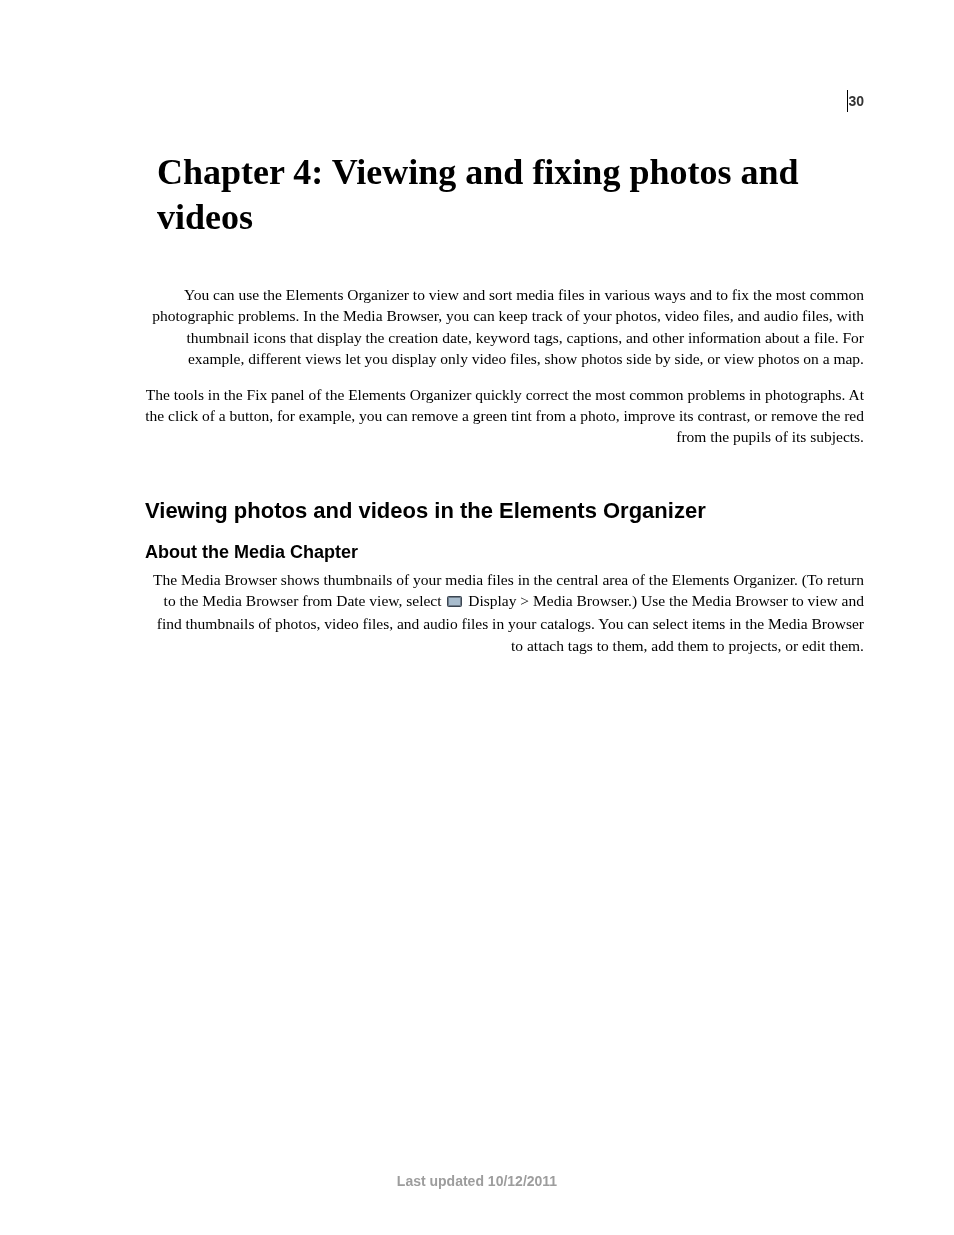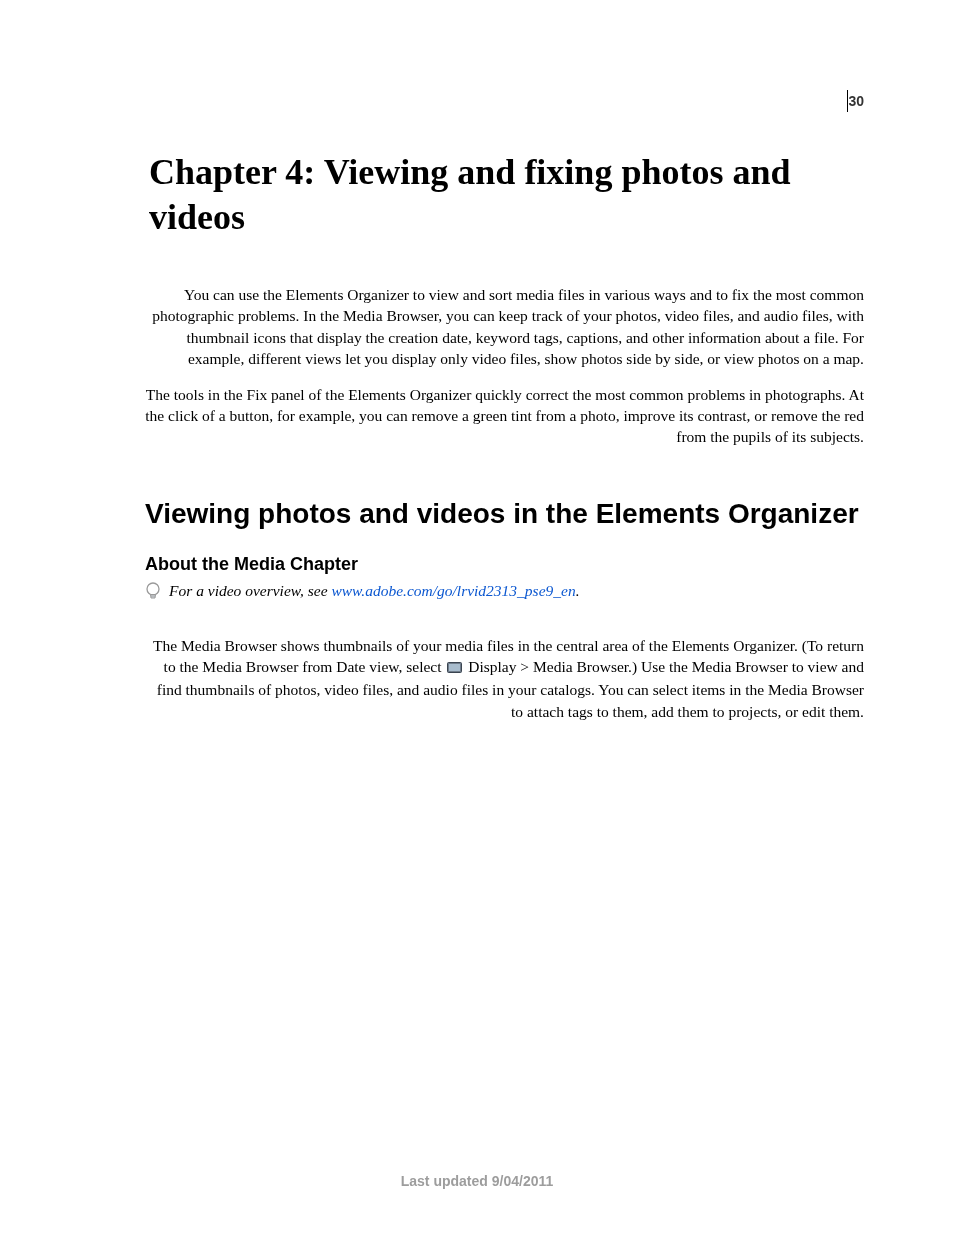--- a/index.html
+++ b/index.html
@@ -26,34 +26,34 @@
     font-size: 14px;
     color: #333;
     border-left: 1px solid #000;
     line-height: 1.6;
   }
   h1.chapter-title {
     font-family: "Minion Pro", "Times New Roman", Georgia, serif;
     font-weight: 700;
     font-size: 36px;
     line-height: 1.25;
-    margin: 60px 0 44px 4px;
+    margin: 60px 0 44px 12px;
   }
   p.body {
     font-family: "Minion Pro", "Times New Roman", Georgia, serif;
     font-size: 15.5px;
     line-height: 1.38;
     margin: 0 0 14px 0;
     text-align: right;
   }
   h2.section-title {
     font-family: "Myriad Pro", "Helvetica Neue", Arial, sans-serif;
     font-weight: 700;
-    font-size: 28px;
-    margin: 50px 0 24px 0;
+    font-size: 22px;
+    margin: 50px 0 18px 0;
   }
   h3.subsection-title {
     font-family: "Myriad Pro", "Helvetica Neue", Arial, sans-serif;
     font-weight: 700;
     font-size: 18px;
     margin: 0 0 6px 0;
   }
   .tip-row {
     display: flex;
     align-items: flex-start;
@@ -97,35 +97,23 @@
   <h1 class="chapter-title">Chapter 4: Viewing and fixing photos and videos</h1>
 
   <p class="body">You can use the Elements Organizer to view and sort media files in various ways and to fix the most common photographic problems. In the Media Browser, you can keep track of your photos, video files, and audio files, with thumbnail icons that display the creation date, keyword tags, captions, and other information about a file. For example, different views let you display only video files, show photos side by side, or view photos on a map.</p>
 
   <p class="body">The tools in the Fix panel of the Elements Organizer quickly correct the most common problems in photographs. At the click of a button, for example, you can remove a green tint from a photo, improve its contrast, or remove the red from the pupils of its subjects.</p>
 
   <h2 class="section-title">Viewing photos and videos in the Elements Organizer</h2>
 
   <h3 class="subsection-title">About the Media Chapter</h3>
 
-  <div class="tip-row">
-    <span>
-      <svg width="16" height="22" viewBox="0 0 16 22">
-        <ellipse cx="8" cy="8" rx="6" ry="6" fill="none" stroke="#9a9a9a" stroke-width="1.3"></ellipse>
-        <path d="M5.5 13.5 L10.5 13.5 L10 17 L6 17 Z" fill="#cfd4da" stroke="#9a9a9a" stroke-width="1"></path>
-        <line x1="6" y1="15" x2="10" y2="15" stroke="#9a9a9a" stroke-width="0.8"></line>
-      </svg>
-    </span>
-    <span class="tip-text">
-      <span>For a video overview, see </span><a href="#">www.adobe.com/go/lrvid2313_pse9_en</a><span>.</span>
-    </span>
-  </div>
 
   <p class="body">
     <span>The Media Browser shows thumbnails of your media files in the central area of the Elements Organizer. (To return to the Media Browser from Date view, select </span><span class="inline-icon"><svg width="15" height="12" viewBox="0 0 15 12">
           <rect x="0.5" y="0.5" width="14" height="10" rx="1" fill="#6f7c8a" stroke="#3a4450" stroke-width="1"></rect>
           <rect x="2" y="2" width="11" height="7" fill="#a8bccd"></rect>
         </svg></span><span> Display &gt; Media Browser.) Use the Media Browser to view and find thumbnails of photos, video files, and audio files in your catalogs. You can select items in the Media Browser to attach tags to them, add them to projects, or edit them.</span>
   </p>
 
-  <div class="footer">Last updated 9/04/2011</div>
+  <div class="footer">Last updated 10/12/2011</div>
 
 </div>
 
 </body></html>

